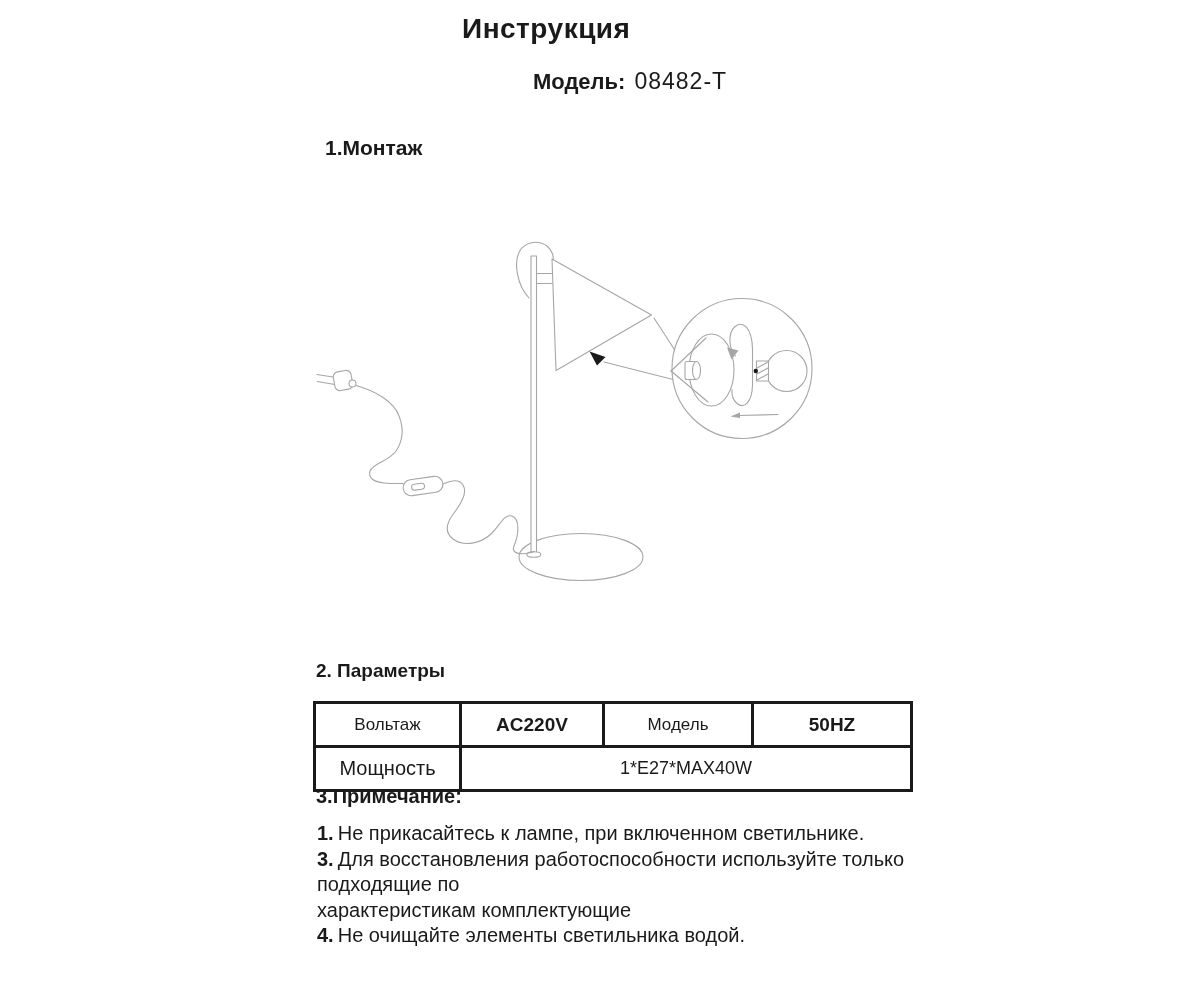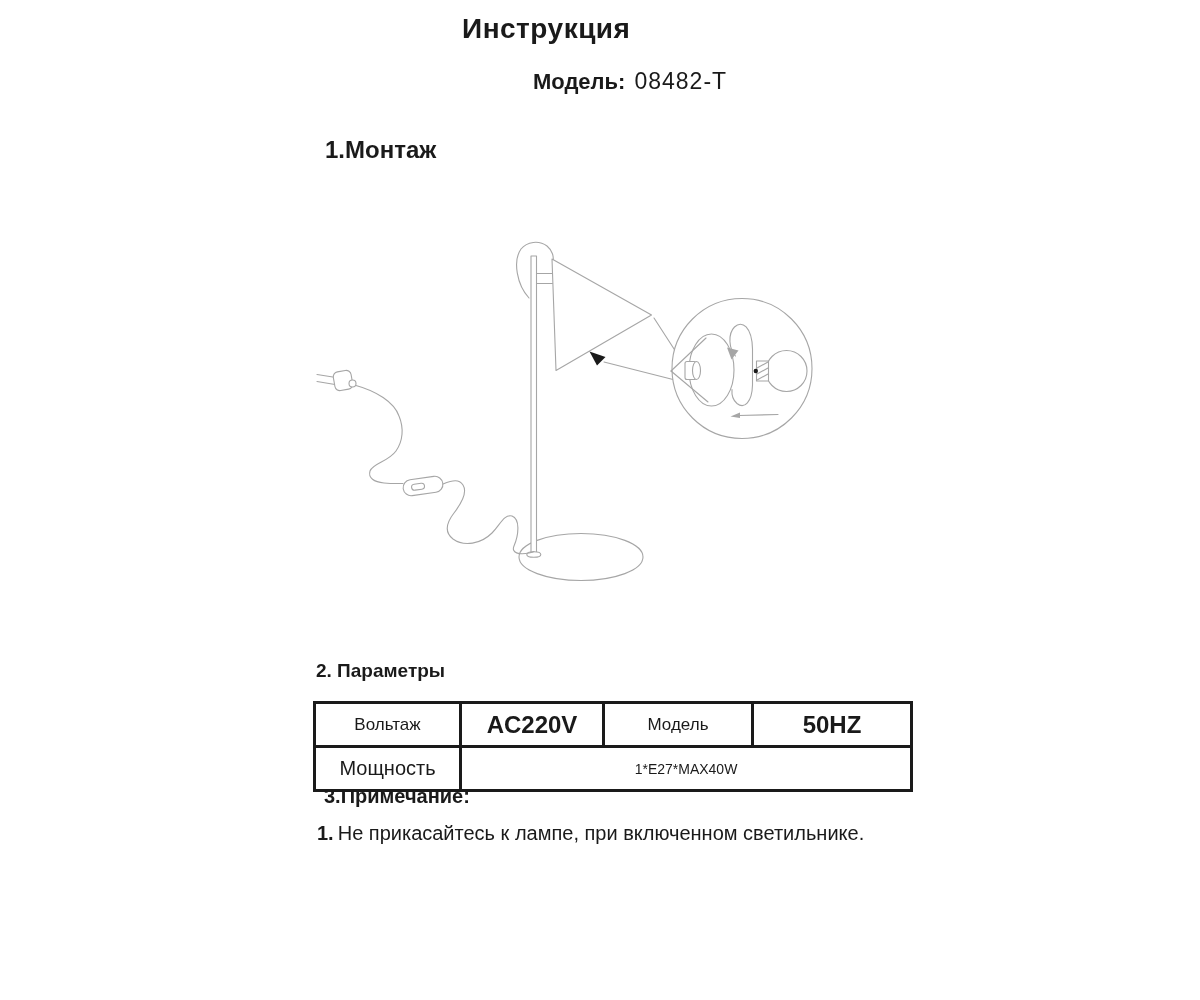--- a/index.html
+++ b/index.html
@@ -6,37 +6,37 @@
   body{
     width:1200px;height:1000px;position:relative;background:#ffffff;
     font-family:"Liberation Sans",sans-serif;color:#1a1a1a;overflow:hidden;
   }
   .abs{position:absolute;}
   .page-title{left:462px;top:13px;width:360px;
     font-size:28px;font-weight:bold;letter-spacing:0.5px;}
   .model-line{left:450px;top:68px;width:360px;text-align:center;white-space:nowrap;}
   .model-label{font-size:22px;font-weight:bold;}
   .model-value{font-size:23px;font-weight:normal;margin-left:9px;letter-spacing:1px;}
-  .h-assembly{left:325px;top:136px;font-size:24px;font-weight:bold;}
+  .h-assembly{left:325px;top:136px;font-size:21px;font-weight:bold;}
   .h-params{left:316px;top:660px;font-size:19px;font-weight:bold;}
-  .h-notes{left:316px;top:785px;font-size:20px;font-weight:bold;margin-left:8px;}
+  .h-notes{left:316px;top:785px;font-size:20px;font-weight:bold;}
   .illustration{left:300px;top:228px;width:580px;height:400px;}
 
   table.params{
     left:313px;top:701px;border-collapse:collapse;table-layout:fixed;
     position:absolute;
   }
   table.params td{
     border:3px solid #1a1a1a;height:31px;text-align:center;vertical-align:middle;
     padding:5px;overflow:hidden;
   }
   td.lbl{font-size:17px;}
-  td.val{font-size:24px;font-weight:bold;}
+  td.val{font-size:19px;font-weight:bold;}
   td.lbl-big{font-size:20px;}
-  td.val-merged{font-size:14px;font-weight:normal;padding-right:145px;}
+  td.val-merged{font-size:18px;font-weight:normal;padding-right:145px;}
 
   .notes{left:317px;top:821px;width:600px;font-size:20px;line-height:25.5px;}
   .note{display:block;}
   .note-num{font-weight:bold;margin-right:4px;}
 </style>
 </head>
 <body>
 
 <div class="abs page-title">Инструкция</div>
 <div class="abs model-line">
@@ -134,13 +134,15 @@
     <td class="lbl-big">Мощность</td>
     <td class="val-merged" colspan="3">1*E27*MAX40W</td>
   </tr>
 </tbody>
   </table>
 
 <div class="abs h-notes">3.Примечание:</div>
 
 <div class="abs notes">
   <div class="note"><b class="note-num">1.</b><span>Не прикасайтесь к лампе, при включенном светильнике.</span></div>
+  <div class="note"><b class="note-num">3.</b><span>Для восстановления работоспособности используйте только подходящие по<br>характеристикам комплектующие</span></div>
+  <div class="note"><b class="note-num">4.</b><span>Не очищайте элементы светильника водой.</span></div>
 </div>
 
 </body></html>

